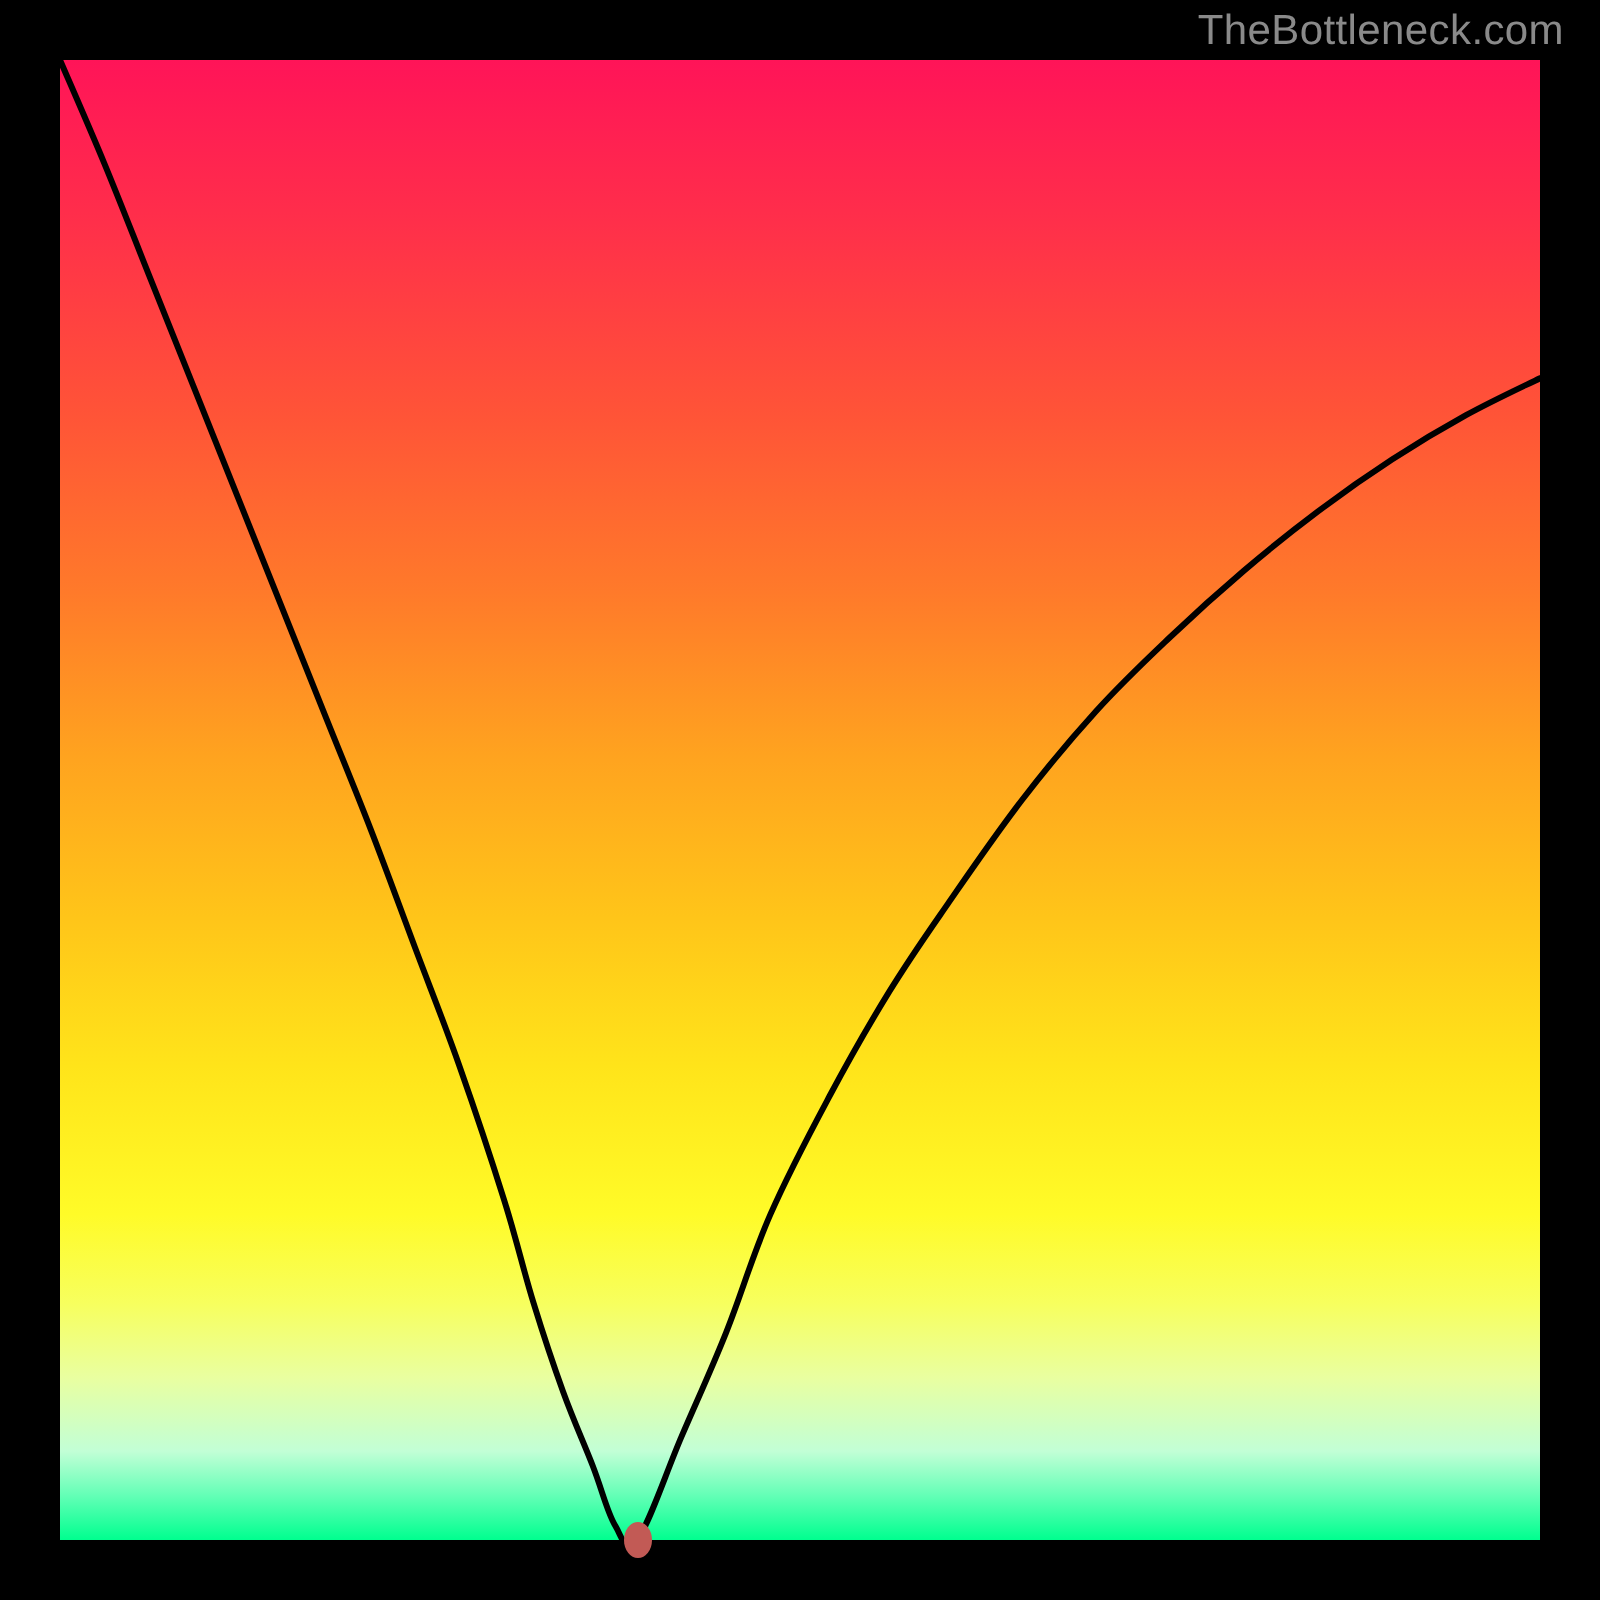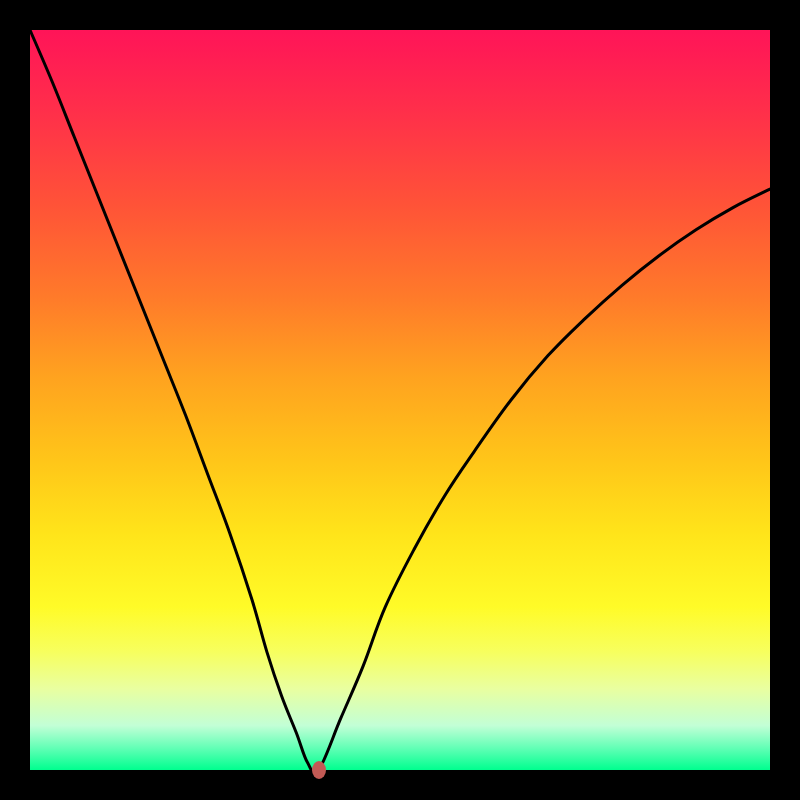--- a/index.html
+++ b/index.html
@@ -64,20 +64,21 @@
     height: 18px;
     background: #c25a55;
     border-radius: 50%;
     transform: translate(-50%, -50%);
   }
 </style>
 </head>
 <body>
 
 <div class="frame">
+  <div class="watermark">TheBottleneck.com</div>
 
   <div class="plot">
     <svg class="curve" viewBox="0 0 740 740" preserveAspectRatio="none">
       <path fill="none" stroke="#000" stroke-width="3" stroke-linejoin="round" stroke-linecap="round" d="M 0,0 C 3.9959999999999996,9.323999999999991 14.208,32.48599999999995 22.2,51.799999999999955 C 30.192,71.11399999999996 36.408,87.32000000000006 44.4,107.30000000000007 C 52.391999999999996,127.28000000000007 58.608,142.81999999999996 66.6,162.79999999999995 C 74.592,182.77999999999994 80.80799999999999,198.32000000000005 88.8,218.30000000000007 C 96.792,238.2800000000001 103.008,253.82000000000002 111,273.8 C 118.992,293.78 125.20799999999998,309.31999999999994 133.2,329.29999999999995 C 141.19199999999998,349.28 147.40800000000002,364.154 155.4,384.8 C 163.392,405.446 169.608,422.688 177.6,444 C 185.59199999999998,465.312 191.80800000000002,480.556 199.8,503.2 C 207.792,525.8439999999999 215.34,548.4879999999999 222,569.8 C 228.66,591.112 231.472,604.284 236.8,621.6 C 242.12800000000001,638.916 246.27200000000002,651.348 251.60000000000002,666 C 256.928,680.652 261.738,691.012 266.4,703 C 271.06199999999995,714.988 273.504,725.94 277.5,732.6 C 281.496,739.26 282.606,747.992 288.6,740 C 294.59400000000005,732.008 302.808,706.8480000000001 310.8,688.2 C 318.79200000000003,669.552 325.008,656.38 333,636.4 C 340.992,616.42 345.876,598.5120000000001 355.2,577.2 C 364.524,555.888 374.144,537.98 384.8,518 C 395.456,498.02 403.744,483.51599999999996 414.40000000000003,466.2 C 425.05600000000004,448.884 432.012,439.116 444,421.8 C 455.988,404.48400000000004 467.68,387.31600000000003 481,370 C 494.32,352.68399999999997 504.68,340.25199999999995 518,325.59999999999997 C 531.32,310.948 541.68,301.254 555,288.6 C 568.32,275.946 578.68,266.62199999999996 592,255.29999999999995 C 605.32,243.97799999999995 615.68,235.69000000000003 629,225.70000000000005 C 642.32,215.71000000000006 652.68,208.45800000000008 666,199.80000000000007 C 679.32,191.14200000000005 689.68,184.92600000000004 703,177.60000000000002 C 716.32,170.274 733.34,162.43000000000004 740,159.10000000000002"></path>
     </svg>
     <div class="marker" style="left: 288.6px; top: 740px; background: rgb(194, 90, 85);"></div>
   </div>
 </div>
 
 </body></html>

